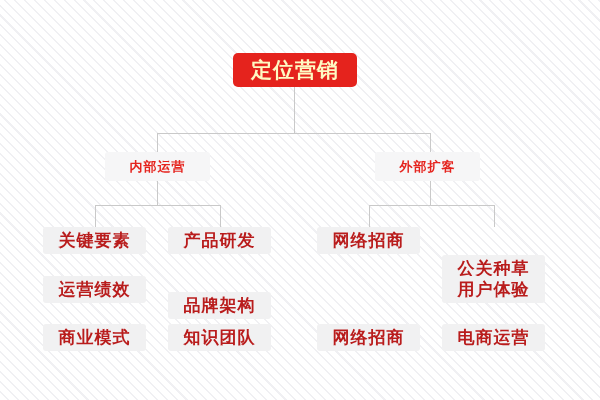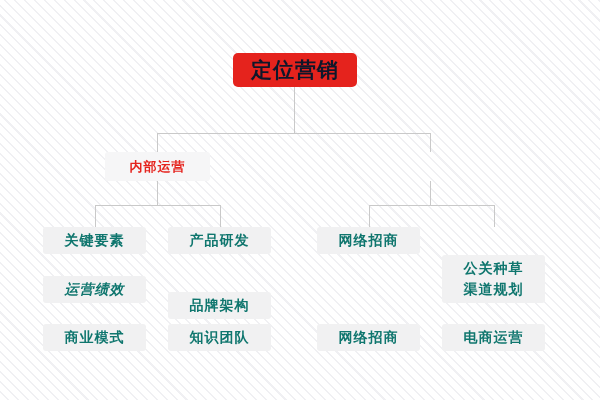--- a/index.html
+++ b/index.html
@@ -33,44 +33,44 @@
     box-sizing: border-box;
     border-radius: 4px;
     font-weight: bold;
     letter-spacing: 1px;
     white-space: nowrap;
   }
   .root-node {
     left: 233px; top: 53px;
     width: 124px; height: 34px;
     background: #e5231d;
-    color: #0f172a;
+    color: #fef9c3;
     font-size: 21px;
     border-radius: 5px;
   }
   .branch-node {
     width: 105px; height: 29px;
     background: #f6f6f7;
     color: #e5231d;
     font-size: 13px;
     border-radius: 3px;
   }
   .leaf-node {
     width: 103px; height: 27px;
     background: #f1f1f2;
-    color: #0f766e;
-    font-size: 14px;
+    color: #b91c1c;
+    font-size: 17px;
     border-radius: 3px;
   }
   .n-b0 { left: 105px; top: 152px; }
   .n-b1 { left: 375px; top: 152px; }
 
   .n-l00 { left: 43px;  top: 227px; }
   .n-l01 { left: 168px; top: 227px; }
-  .n-l02 { left: 43px;  top: 276px; font-style: italic; }
+  .n-l02 { left: 43px;  top: 276px; }
   .n-l03 { left: 168px; top: 292px; }
   .n-l04 { left: 43px;  top: 324px; }
   .n-l05 { left: 168px; top: 324px; text-align: center; }
 
   .n-l10 { left: 317px; top: 227px; }
   .n-l11 { left: 442px; top: 227px; margin-top: 28px; }
   .n-l12 { left: 317px; top: 276px; }
   .n-l13 { left: 442px; top: 276px; }
   .n-l14 { left: 317px; top: 324px; }
   .n-l15 { left: 442px; top: 324px; }
@@ -109,27 +109,28 @@
   <div class="line ln-c00-up"></div>
   <div class="line ln-c01-up"></div>
   <div class="line ln-b1-down"></div>
   <div class="line ln-b1-across"></div>
   <div class="line ln-c10-up"></div>
   <div class="line ln-c11-up"></div>
 
   <div class="node root-node">定位营销</div>
 
   <div class="node branch-node n-b0">内部运营</div>
+  <div class="node branch-node n-b1">外部扩客</div>
 
   <div class="node leaf-node n-l00">关键要素</div>
   <div class="node leaf-node n-l01">产品研发</div>
   <div class="node leaf-node n-l02">运营绩效</div>
   <div class="node leaf-node n-l03">品牌架构</div>
   <div class="node leaf-node n-l04">商业模式</div>
   <div class="node leaf-node n-l05">知识团队</div>
 
   <div class="node leaf-node n-l10">网络招商</div>
   <div class="node leaf-node n-l11">公关种草</div>
-  <div class="node leaf-node n-l13">渠道规划</div>
+  <div class="node leaf-node n-l13">用户体验</div>
   <div class="node leaf-node n-l15">电商运营</div>
   <div class="node leaf-node n-l14">网络招商</div>
 
 </div>
 
 </body></html>

